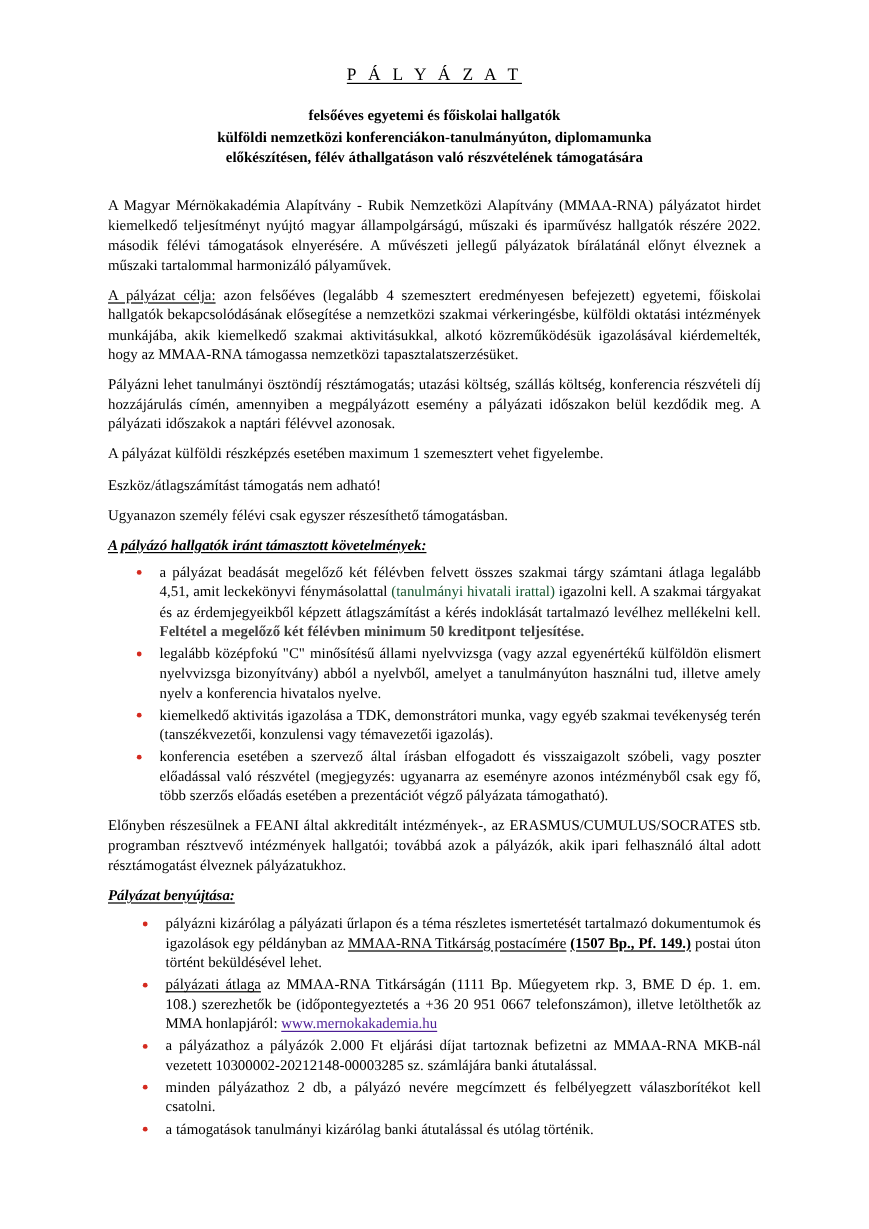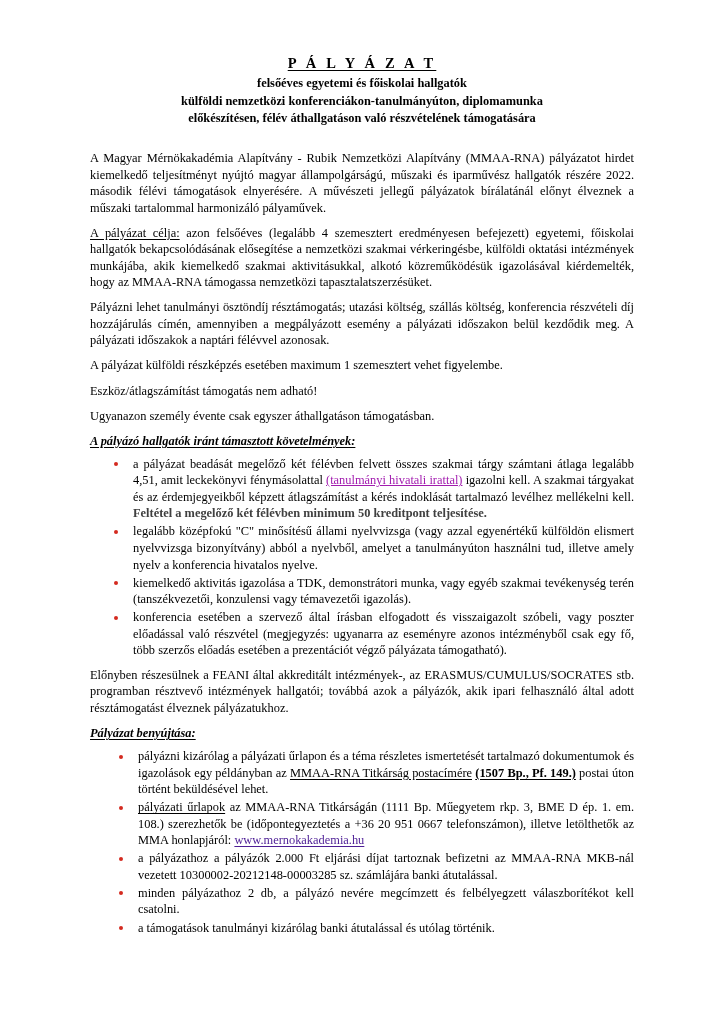--- a/index.html
+++ b/index.html
@@ -24,25 +24,25 @@
     background: #ffffff;
   }
   
   .title-block {
     text-align: center;
     font-weight: bold;
     margin: 0 0 2px 0;
   }
   .doc-title {
     font-size: 14.5px;
-    font-weight: bold;
+    font-weight: normal;
     letter-spacing: 3.2px;
     text-decoration: underline;
     text-underline-offset: 2px;
-    margin: 0 0 3px 0;
+    margin: 0 0 16px 0;
     line-height: 1.25;
   }
   .subtitle-line {
     font-size: 12.4px;
     font-weight: bold;
     line-height: 1.42;
     margin: 0;
   }
   
   .para {
@@ -87,21 +87,21 @@
     top: 6.5px;
     width: 4px;
     height: 4px;
     border-radius: 50%;
     background: #d42a1f;
   }
   ul.bullets.sub-indent > li { padding-left: 48px; }
   ul.bullets.sub-indent > li::before { left: 29px; }
 
   
-  .red { color: #a21caf; text-decoration: underline; }
+  .red { color: #14532d; }
   .red-bold { color: #404040; font-weight: bold; }
   .u { text-decoration: underline; text-underline-offset: 1.5px; }
   .ub {
     font-weight: bold;
     text-decoration: underline;
     text-underline-offset: 1.5px;
   }
   a.weblink {
     color: #4c1d95;
     text-decoration: underline;
@@ -126,36 +126,36 @@
   <p class="para">A Magyar Mérnökakadémia Alapítvány - Rubik Nemzetközi Alapítvány (MMAA-RNA) pályázatot hirdet kiemelkedő teljesítményt nyújtó magyar állampolgárságú, műszaki és iparművész hallgatók részére 2022. második félévi támogatások elnyerésére. A művészeti jellegű pályázatok bírálatánál előnyt élveznek a műszaki tartalommal harmonizáló pályaművek.</p>
 
   <p class="para"><span class="lead-underline">A pályázat célja:</span><span> azon felsőéves (legalább 4 szemesztert eredményesen befejezett) egyetemi, főiskolai hallgatók bekapcsolódásának elősegítése a nemzetközi szakmai vérkeringésbe, külföldi oktatási intézmények munkájába, akik kiemelkedő szakmai aktivitásukkal, alkotó közreműködésük igazolásával kiérdemelték, hogy az MMAA-RNA támogassa nemzetközi tapasztalatszerzésüket.</span></p>
 
   <p class="para">Pályázni lehet tanulmányi ösztöndíj résztámogatás; utazási költség, szállás költség, konferencia részvételi díj hozzájárulás címén, amennyiben a megpályázott esemény a pályázati időszakon belül kezdődik meg. A pályázati időszakok a naptári félévvel azonosak.</p>
 
   <p class="para">A pályázat külföldi részképzés esetében maximum 1 szemesztert vehet figyelembe.</p>
 
   <p class="para">Eszköz/átlagszámítást támogatás nem adható!</p>
 
-  <p class="para">Ugyanazon személy évente csak egyszer áthallgatáson támogatásban.</p>
+  <p class="para">Ugyanazon személy félévi csak egyszer részesíthető támogatásban.</p>
 
   <p class="italic-head">A pályázó hallgatók iránt támasztott követelmények:</p>
 
   <ul class="bullets">
     <li><span>a pályázat beadását megelőző két félévben felvett összes szakmai tárgy számtani átlaga legalább 4,51, amit leckekönyvi fénymásolattal </span><span class="red">(tanulmányi hivatali irattal)</span><span> igazolni kell. A szakmai tárgyakat és az érdemjegyeikből képzett átlagszámítást a kérés indoklását tartalmazó levélhez mellékelni kell. </span><span class="red-bold">Feltétel a megelőző két félévben minimum 50 kreditpont teljesítése.</span></li>
     <li>legalább középfokú "C" minősítésű állami nyelvvizsga (vagy azzal egyenértékű külföldön elismert nyelvvizsga bizonyítvány) abból a nyelvből, amelyet a tanulmányúton használni tud, illetve amely nyelv a konferencia hivatalos nyelve.</li>
     <li>kiemelkedő aktivitás igazolása a TDK, demonstrátori munka, vagy egyéb szakmai tevékenység terén (tanszékvezetői, konzulensi vagy témavezetői igazolás).</li>
     <li>konferencia esetében a szervező által írásban elfogadott és visszaigazolt szóbeli, vagy poszter előadással való részvétel (megjegyzés: ugyanarra az eseményre azonos intézményből csak egy fő, több szerzős előadás esetében a prezentációt végző pályázata támogatható).</li>
   </ul>
 
   <p class="para">Előnyben részesülnek a FEANI által akkreditált intézmények-, az ERASMUS/CUMULUS/SOCRATES stb. programban résztvevő intézmények hallgatói; továbbá azok a pályázók, akik ipari felhasználó által adott résztámogatást élveznek pályázatukhoz.</p>
 
   <p class="italic-head">Pályázat benyújtása:</p>
 
   <ul class="bullets sub-indent">
     <li><span>pályázni kizárólag a pályázati űrlapon és a téma részletes ismertetését tartalmazó dokumentumok és igazolások egy példányban az </span><span class="u">MMAA-RNA Titkárság postacímére</span> <span class="ub nowrap">(1507 Bp., Pf. 149.)</span><span> postai úton történt beküldésével lehet.</span></li>
-    <li><span class="u">pályázati űrlapok</span><span> az MMAA-RNA Titkárságán (1111 Bp. Műegyetem rkp. 3, BME D ép. 1. em. 108.) szerezhetők be (időpontegyeztetés a +36 20 951 0667 telefonszámon), illetve letölthetők az MMA honlapjáról: </span><a class="weblink" href="#">www.mernokakademia.hu</a></li>
+    <li><span class="u">pályázati átlaga</span><span> az MMAA-RNA Titkárságán (1111 Bp. Műegyetem rkp. 3, BME D ép. 1. em. 108.) szerezhetők be (időpontegyeztetés a +36 20 951 0667 telefonszámon), illetve letölthetők az MMA honlapjáról: </span><a class="weblink" href="#">www.mernokakademia.hu</a></li>
     <li>a pályázathoz a pályázók 2.000 Ft eljárási díjat tartoznak befizetni az MMAA-RNA MKB-nál vezetett 10300002-20212148-00003285 sz. számlájára banki átutalással.</li>
     <li>minden pályázathoz 2 db, a pályázó nevére megcímzett és felbélyegzett válaszborítékot kell csatolni.</li>
     <li>a támogatások tanulmányi kizárólag banki átutalással és utólag történik.</li>
   </ul>
 
 </div>
 
 </body></html>

